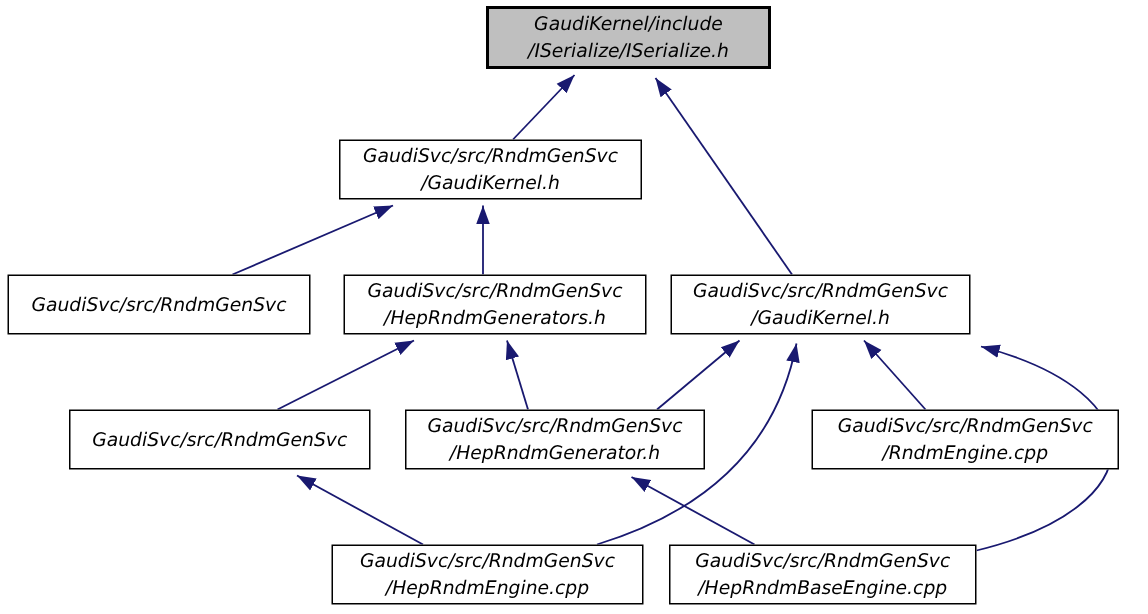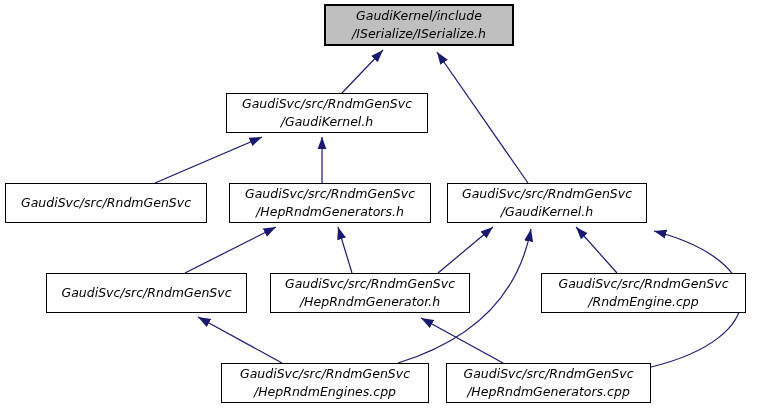--- a/index.html
+++ b/index.html
@@ -103,21 +103,21 @@
     <span>/HepRndmGenerator.h</span>
   </div>
 
   <div class="node" style="left:541px;top:273px;width:205px;height:40px;">
     <span>GaudiSvc/src/RndmGenSvc</span>
     <span>/RndmEngine.cpp</span>
   </div>
 
   <div class="node" style="left:221px;top:363px;width:208px;height:40px;">
     <span>GaudiSvc/src/RndmGenSvc</span>
-    <span>/HepRndmEngines.cpp</span>
+    <span>/HepRndmEngine.cpp</span>
   </div>
 
   <div class="node" style="left:446px;top:363px;width:205px;height:40px;">
     <span>GaudiSvc/src/RndmGenSvc</span>
-    <span>/HepRndmGenerators.cpp</span>
+    <span>/HepRndmBaseEngine.cpp</span>
   </div>
 
 </div>
 
 </body></html>

